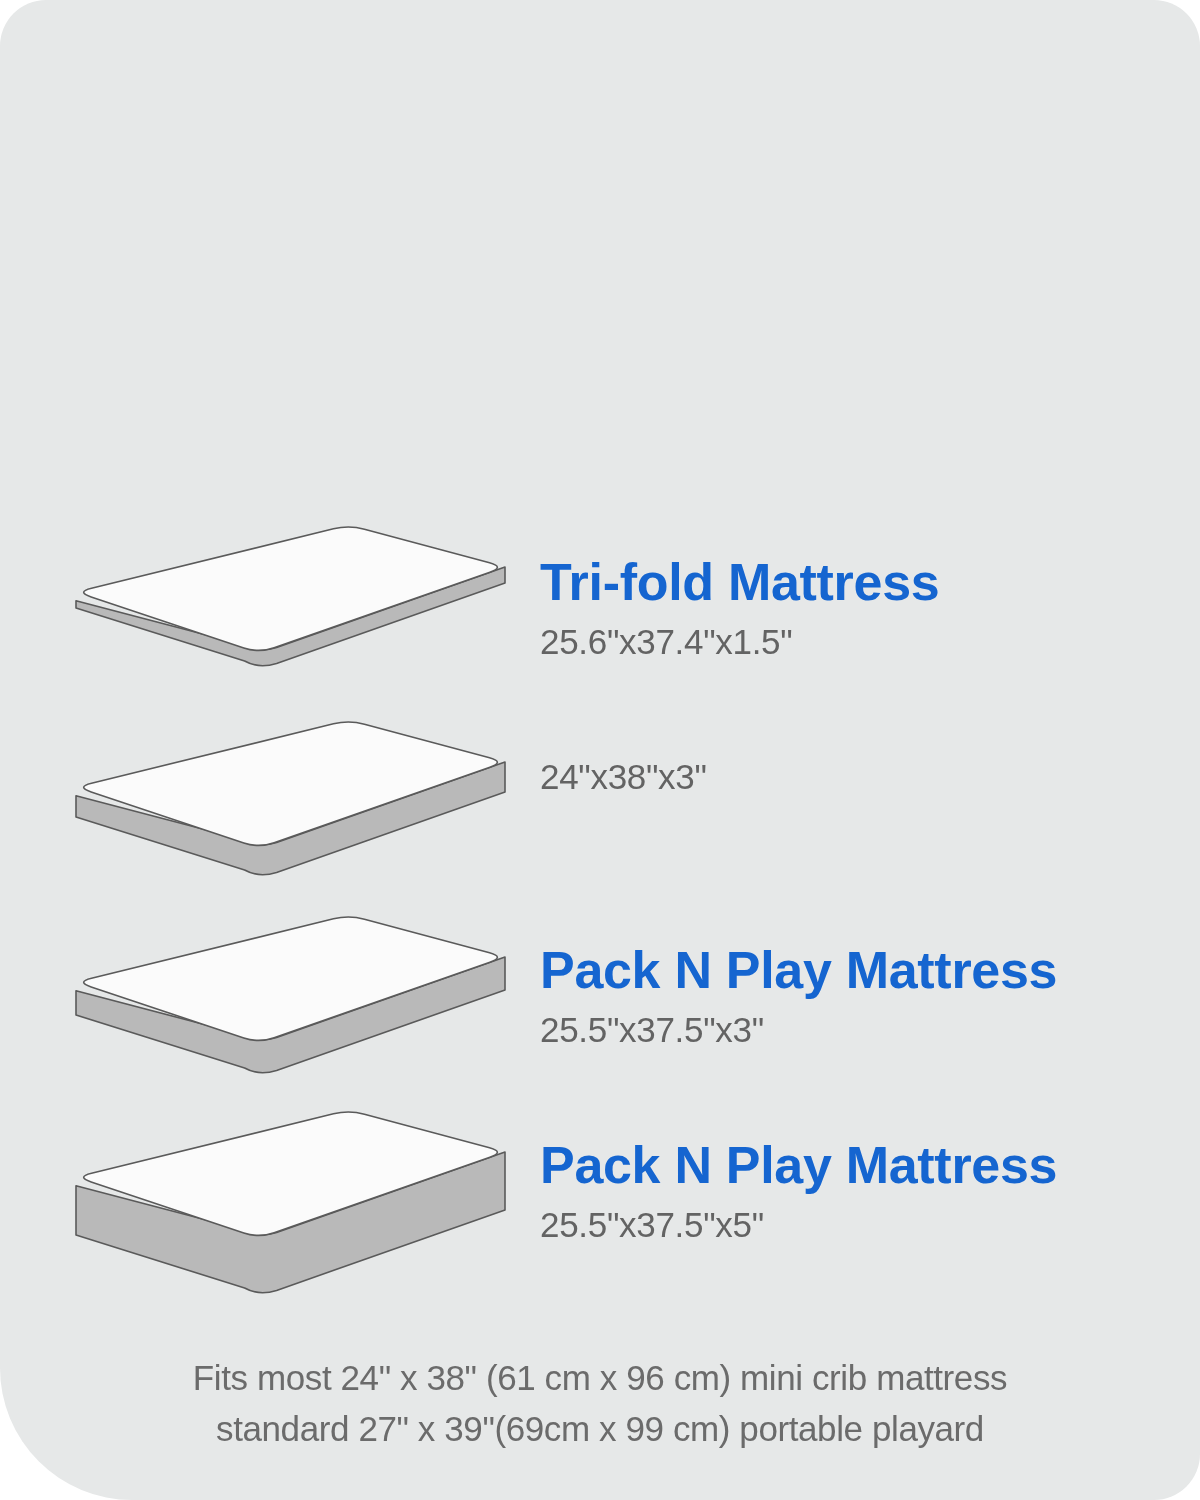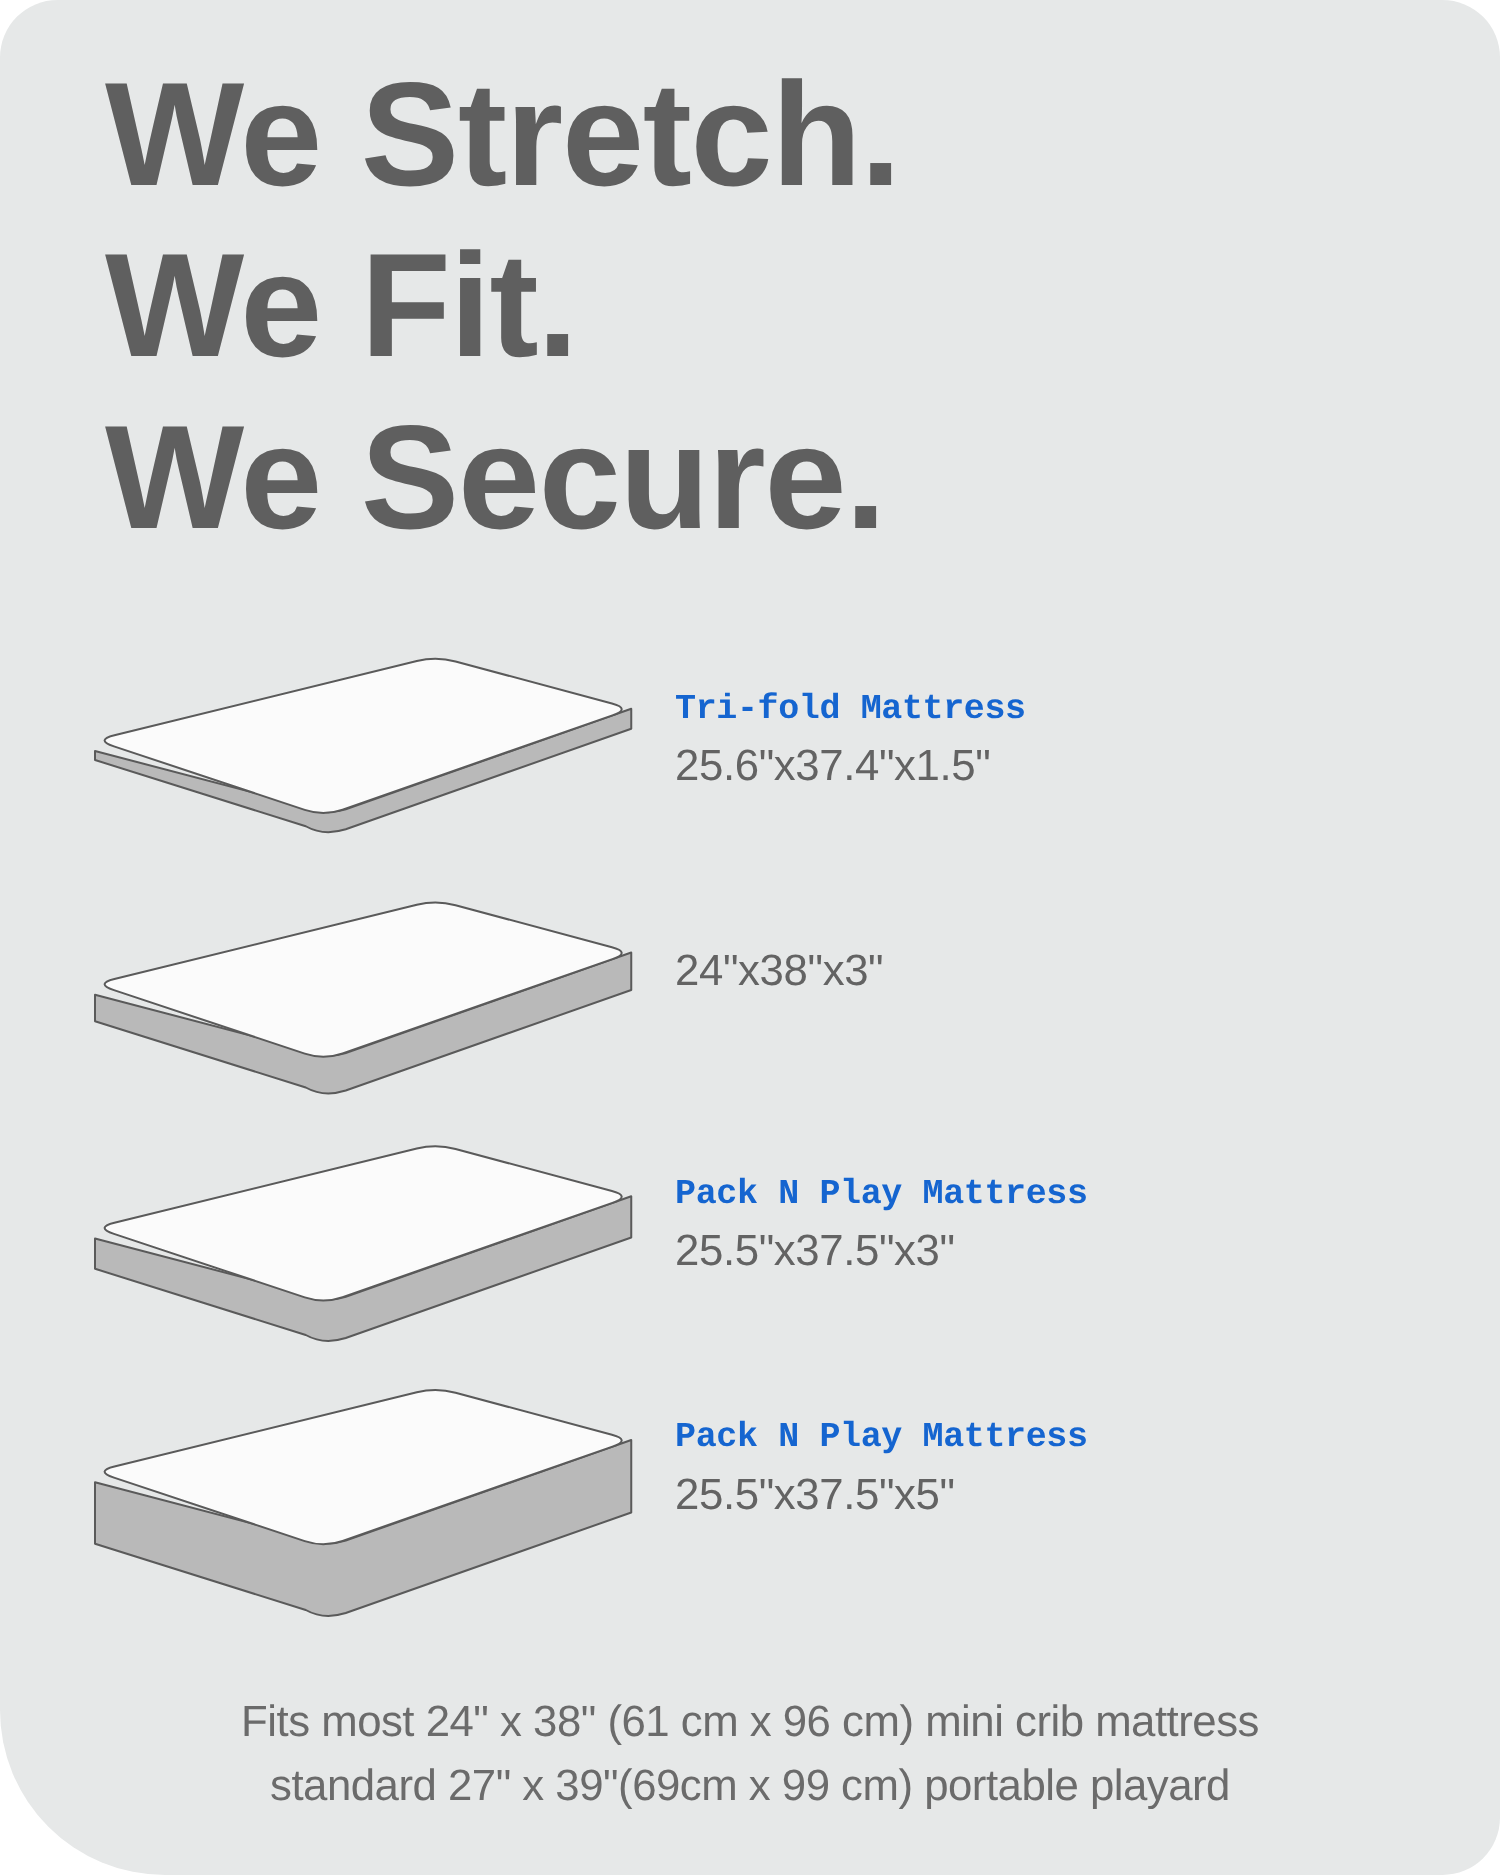--- a/index.html
+++ b/index.html
@@ -27,26 +27,25 @@
   
   .rows{position:absolute; left:0; top:520px; width:1200px;}
   .row{position:relative; height:195px;}
 
   .art{position:absolute; left:62px; top:0; width:460px; height:195px;}
   .art svg{display:block;}
 
   .txt{position:absolute; left:540px;}
   .title{
     color:#1565d0;
-    font-size:28px;
+    font-size:52px;
     font-weight:700;
     letter-spacing:-0.3px;
     white-space:nowrap;
     margin:0;
-    font-family:Liberation Mono, monospace;
   }
   .dims{
     color:#636363;
     font-size:35px;
     font-weight:400;
     letter-spacing:-0.3px;
     white-space:nowrap;
     margin:10px 0 0 0;
   }
 
@@ -59,25 +58,20 @@
     line-height:51px;
     letter-spacing:-0.4px;
   }
   .footer div{white-space:nowrap;}
 </style>
 </head>
 <body>
 
 <div class="panel">
 
-  <div class="headline">
-    <div>We Stretch.</div>
-    <div>We Fit.</div>
-    <div>We Secure.</div>
-  </div>
 
   <div class="rows">
 
     <div class="row">
       <div class="art">
           <svg width="460" height="195" viewBox="0 0 460 195" xmlns="http://www.w3.org/2000/svg">
             <path d="M14,80.8L182.6,125Q197,133 214.6,127.4L443,47L443,63L214.6,143.4Q197,149 182.6,141L14,88Z" fill="#b9b9b9" stroke="#5a5a5a" stroke-width="1.6" stroke-linejoin="round"></path>
             <path d="M29.178932768808217,77.05964425626941Q14,72 29.538876431591937,68.18642959371186L271.4611235684081,8.81357040628813Q287,5 302.4498521363307,9.159575575165963L427.5501478636693,42.84042442483404Q443,47 427.89635290748134,52.280136788441474L212.10364709251866,127.71986321155852Q197,133 181.8210672311918,127.94035574373059Z" fill="#fbfbfb" stroke="#5a5a5a" stroke-width="1.6" stroke-linejoin="round"></path>
           </svg>
         </div>

